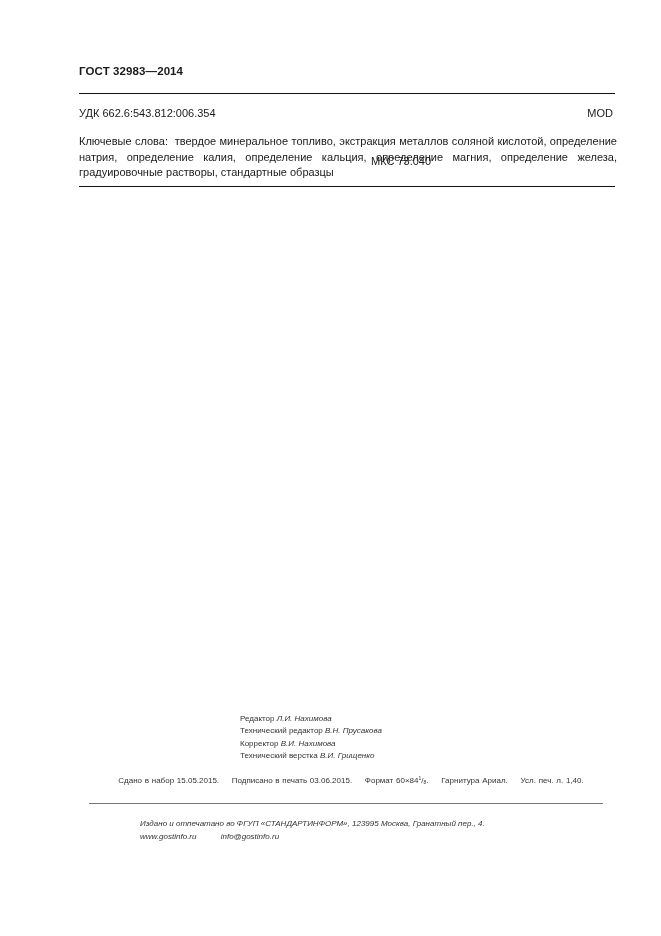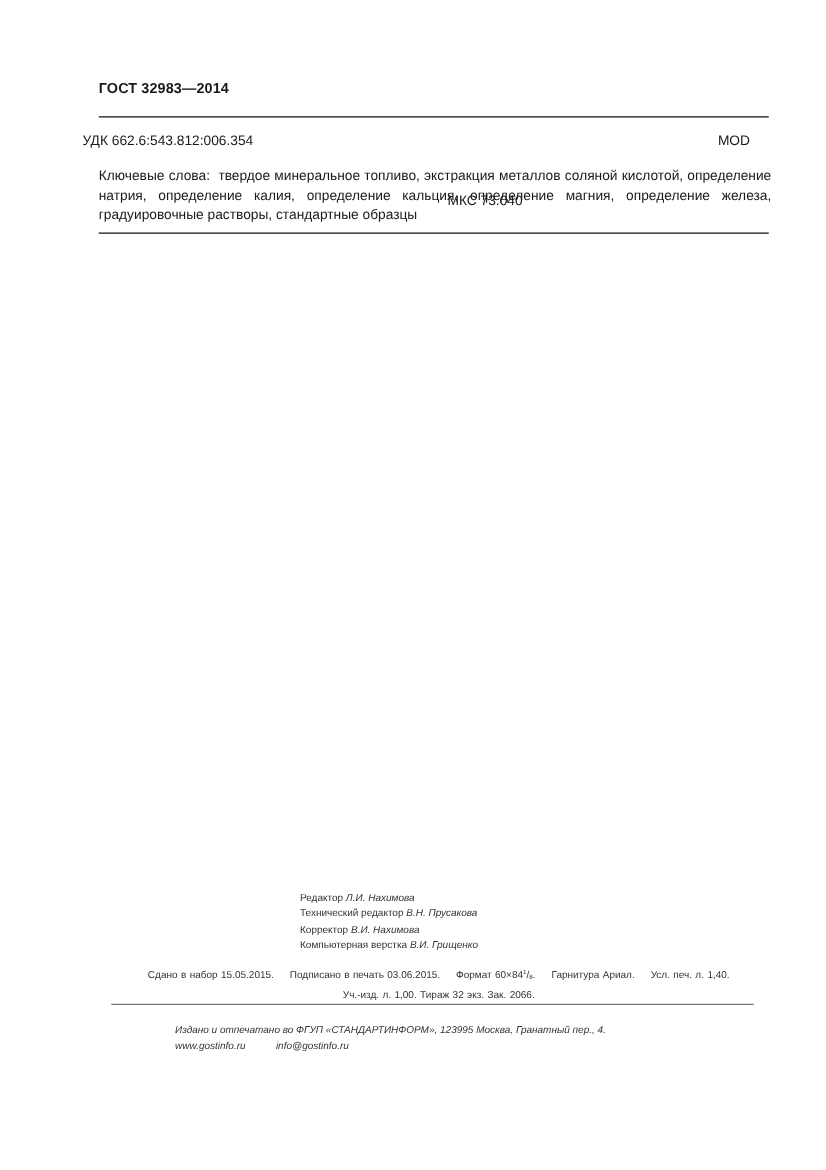--- a/index.html
+++ b/index.html
@@ -32,21 +32,21 @@
       position: absolute;
       left: 79px;
       width: 536px;
       height: 1.4px;
       background: #111;
     }
     .rule.top { top: 93px; }
     .rule.mid { top: 186px; }
     .udc-row {
       position: absolute;
-      left: 66px;
+      left: 79px;
       top: 107px;
       width: 536px;
       height: 14px;
       font-size: 11px;
       display: flex;
       justify-content: space-between;
     }
     .udc-row .mks { position: absolute; left: 292px; margin-top: 48px; }
     .udc-row .mod { position: absolute; right: 2px; }
     .keywords {
@@ -132,37 +132,32 @@
     </div>
     <div>
       <span>Технический редактор</span>
       <i>В.Н. Прусакова</i>
     </div>
     <div>
       <span>Корректор</span>
       <i>В.И. Нахимова</i>
     </div>
     <div>
-      <span>Компьютерная верстка</span>
+      <span>Технический верстка</span>
       <i>В.И. Грищенко</i>
     </div>
   </div>
 
   <div class="imprint">
     <div>
       <span>Сдано в набор 15.05.2015.</span><span class="gap"></span>
       <span>Подписано в печать 03.06.2015.</span><span class="gap"></span>
       <span><span>Формат 60×84</span><sup class="frac">1</sup>/<sub class="frac">8</sub><span>.</span></span><span class="gap"></span>
       <span>Гарнитура Ариал.</span><span class="gap"></span>
       <span>Усл. печ. л. 1,40.</span>
-    </div>
-    <div>
-      <span>Уч.-изд. л. 1,00.</span>
-      <span>Тираж  32 экз.</span>
-      <span>Зак. 2066.</span>
     </div>
   </div>
 
   <div class="faint-rule"></div>
 
   <div class="publisher">
     <div>Издано и отпечатано во ФГУП «СТАНДАРТИНФОРМ», 123995 Москва, Гранатный пер., 4.</div>
     <div>
       <span>www.gostinfo.ru</span><span class="gap"></span>
       <span>info@gostinfo.ru</span>

